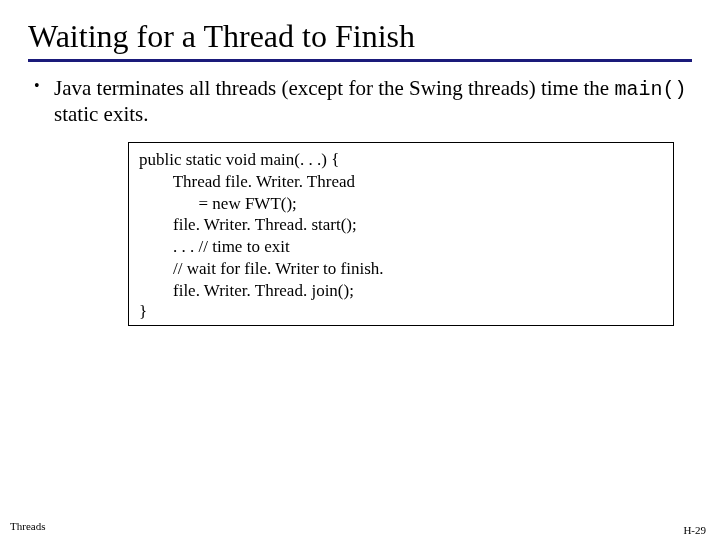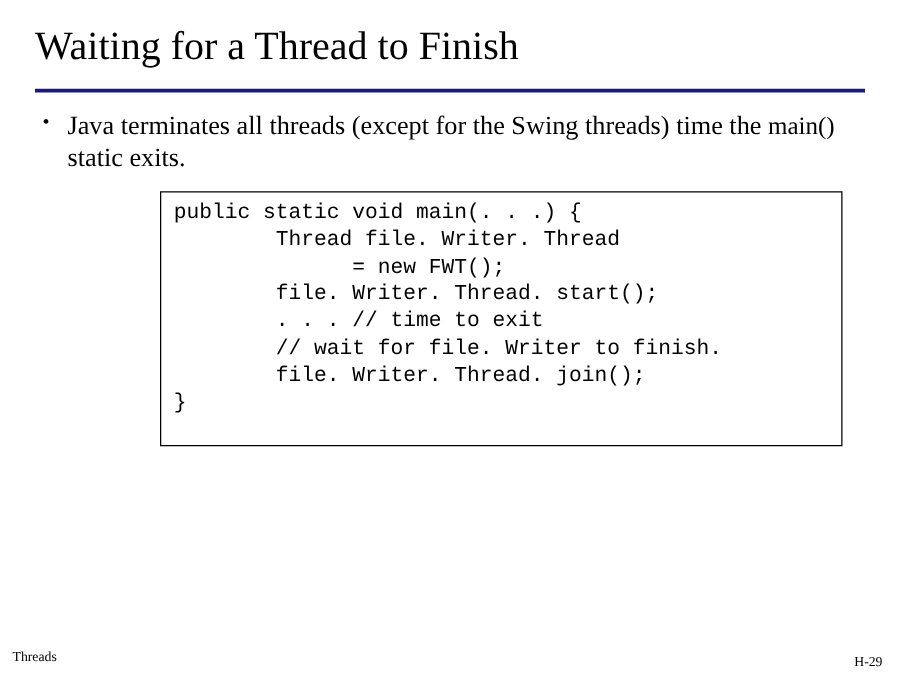--- a/index.html
+++ b/index.html
@@ -8,21 +8,21 @@
     height: 540px;
     background: #ffffff;
     font-family: "Times New Roman", Times, serif;
     color: #000000;
     position: relative;
     padding: 18px 28px 0 28px;
   }
   .title {
     font-size: 32px;
     font-weight: normal;
-    margin-bottom: 16px;
+    margin-bottom: 4px;
   }
   .title-rule {
     border: none;
     border-top: 3px solid #1a1a7a;
     margin-bottom: 14px;
   }
   .bullets {
     list-style: none;
     padding-left: 4px;
   }
@@ -34,28 +34,28 @@
     padding-left: 22px;
   }
   .bullets li::before {
     content: "•";
     position: absolute;
     left: 2px;
     top: 0;
     font-size: 16px;
   }
   .mono {
-    font-family: Liberation Serif, serif;
+    font-family: Liberation Mono, monospace;
     font-size: 20px;
   }
   .codebox {
     border: 1px solid #000000;
     margin: 14px 18px 0 100px;
-    padding: 6px 10px 22px 10px;
-    font-family: Liberation Mono, monospace;
+    padding: 6px 10px 2px 10px;
+    font-family: Liberation Serif, serif;
     font-size: 17px;
     line-height: 1.28;
     white-space: pre;
   }
   .footer-left {
     position: absolute;
     left: 10px;
     bottom: 8px;
     font-size: 11px;
   }

